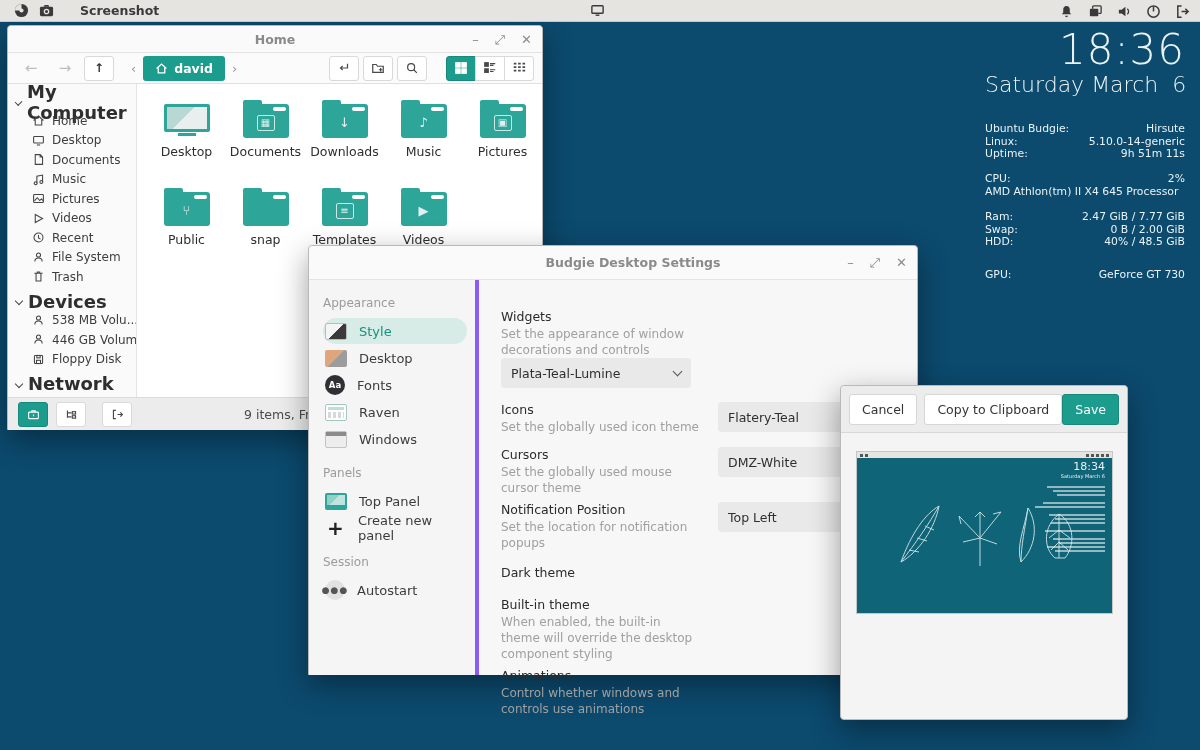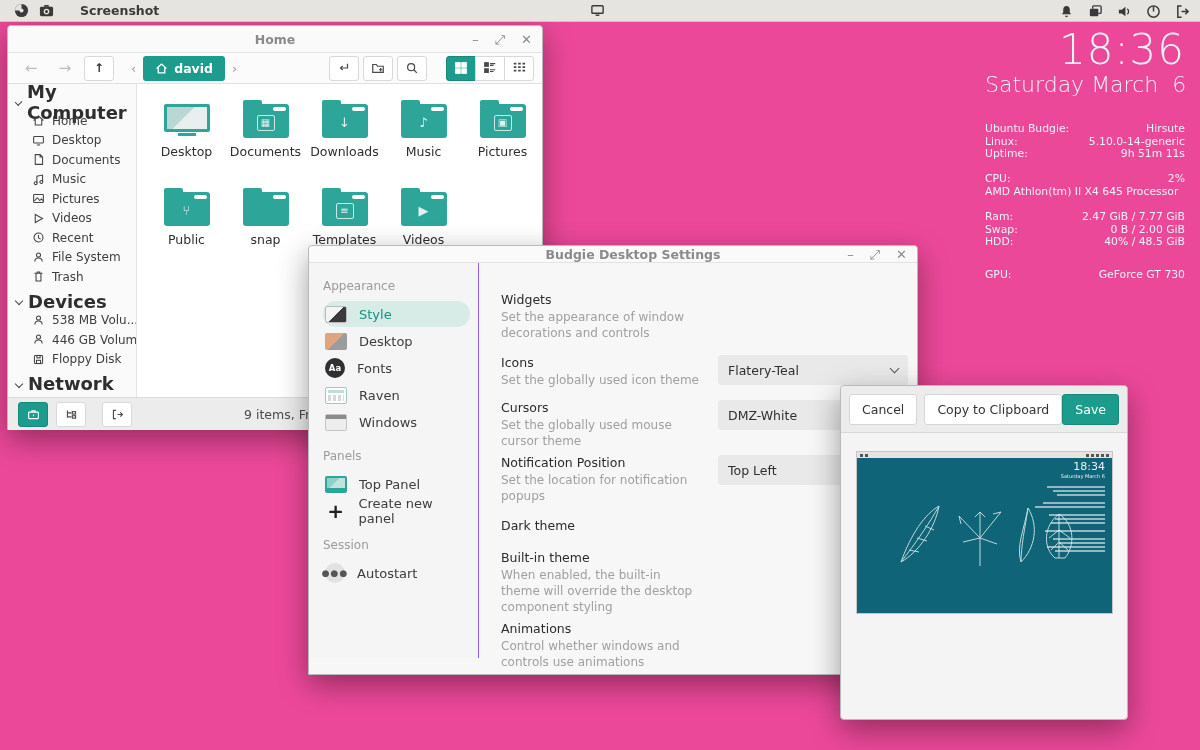--- a/index.html
+++ b/index.html
@@ -1,19 +1,19 @@
 <!DOCTYPE html>
 <html><head>
 <meta charset="utf-8">
 <style>
   * { margin:0; padding:0; box-sizing:border-box; }
   html,body { width:1200px; height:750px; overflow:hidden; }
   body { font-family:"DejaVu Sans","Liberation Sans",sans-serif; font-size:12px; color:#333; }
 
-  #desktop { position:relative; width:1200px; height:750px; background:#ec4899; }
+  #desktop { position:relative; width:1200px; height:750px; background:#0c4a6e; }
 
   
   #top-panel { position:absolute; top:0; left:0; width:100%; height:22px;
     background:#e6e4e1; display:flex; align-items:center; z-index:40;
     border-bottom:1px solid #c9c7c4; }
   #top-panel .pi { width:15px; height:15px; fill:#3a3a3a; }
   .panel-left { display:flex; align-items:center; gap:10px; padding-left:14px; }
   .panel-title { font-weight:bold; font-size:12.5px; color:#3a3a3a; margin-left:16px; }
   .panel-center { position:absolute; left:590px; top:3px; }
   .panel-right { position:absolute; right:10px; top:0; height:22px; display:flex; align-items:center; gap:14px; }
@@ -86,23 +86,23 @@
     display:flex; align-items:center; padding:0 10px; gap:8px; }
   .sbtn { width:30px; height:25px; background:#fff; border:1px solid #d9d9d9; border-radius:3px;
     display:flex; align-items:center; justify-content:center; }
   .sbtn svg { width:13px; height:13px; stroke:#4a4a4a; fill:none; stroke-width:1.4; }
   .sbtn.active { background:#1b9c8c; border-color:#17887a; }
   .sbtn.active svg { stroke:#fff; }
   .status-text { margin-left:104px; color:#4a4a4a; font-size:12.5px; white-space:nowrap; }
 
   
   #settings { left:308px; top:245px; width:610px; height:430px; z-index:20; }
-  #settings .titlebar { height:17px;padding-left:40px; }
+  #settings .titlebar { height:34px;padding-left:40px; }
   #settings-body { display:flex; height:395px; }
-  #settings-side { width:170px; background:#f5f5f5; border-right:1px solid #8b5cf6; padding:16px 8px 0 14px; }
+  #settings-side { width:170px; background:#f5f5f5; border-right:4px solid #8b5cf6; padding:16px 8px 0 14px; }
   .sec-label { color:#9b9b9b; font-size:12px; height:18px; margin-bottom:4px; }
   .set-item { display:flex; align-items:center; gap:12px; height:26px; padding-left:2px; font-size:13px; color:#3c3c3c; border-radius:13px; margin-bottom:1px; }
   .set-item.selected { background:#d7ebe7; color:#17917f; }
   .mini { width:22px; height:17px; flex:none; border-radius:2px; }
   .mini-style { background:linear-gradient(135deg,#f4f4f4 50%,#3a3a3a 50%); border:1px solid #bbb; }
   .mini-desktop { background:linear-gradient(135deg,#dfa57c 50%,#9c9c9c 50%); }
   .mini-fonts { width:20px; height:20px; border-radius:50%; background:#2f2f34; color:#fff;
     font-size:8.5px; font-weight:bold; display:flex; align-items:center; justify-content:center; }
   .mini-raven { background:#fff; border:1px solid #9fc9c2; position:relative; }
   .mini-raven:before { content:""; position:absolute; top:2px; left:2px; right:2px; height:3px; background:#bfded9; }
@@ -553,20 +553,24 @@
             <span class="mini-dots">●●●</span>
             <span>Autostart</span>
           </div>
       </nav>
       <main id="settings-main">
         <div class="srow" style="margin-bottom:14px;flex-direction:column;">
           <div class="txt">
             <div class="stitle">Widgets</div>
             <div class="sdesc">Set the appearance of window decorations and controls</div>
           </div>
+          <div class="dropdown">
+            <span class="dtext">Plata-Teal-Lumine</span>
+              <span class="chev"></span>
+          </div>
         </div>
         <div class="srow" style="margin-bottom:12px;">
           <div class="txt">
             <div class="stitle">Icons</div>
             <div class="sdesc">Set the globally used icon theme</div>
           </div>
           <div class="dropdown">
             <span class="dtext">Flatery-Teal</span>
               <span class="chev"></span>
           </div>

